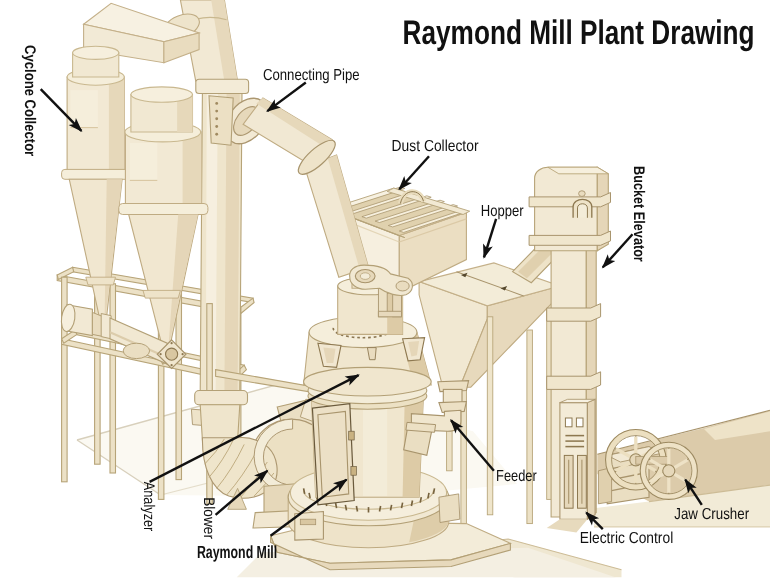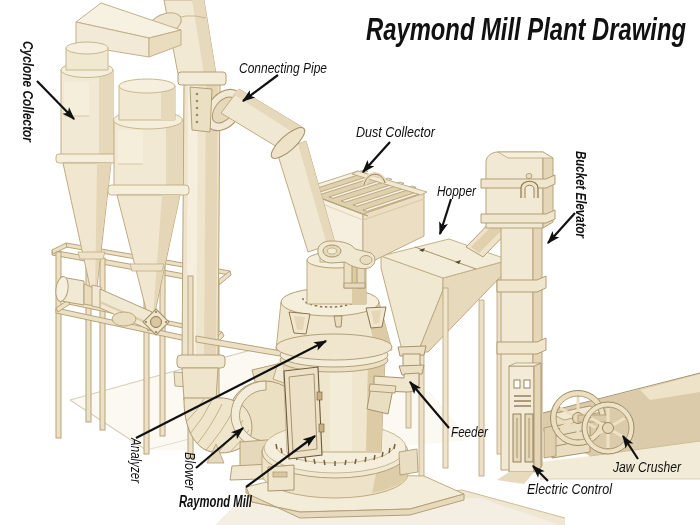--- a/index.html
+++ b/index.html
@@ -1,16 +1,16 @@
 <!DOCTYPE html>
 <html><head>
 <meta charset="utf-8">
 <style>
 html,body{margin:0;padding:0;background:#ffffff;overflow:hidden;}
-#c{position:relative;width:700px;height:525px;overflow:hidden;font-family:"Liberation Sans",sans-serif;font-style:italic;}
+#c{position:relative;width:700px;height:525px;overflow:hidden;font-family:"Liberation Sans",sans-serif;}
 svg{display:block;}
 </style>
 </head>
 <body>
 <div id="c">
 <svg width="700" height="525" viewBox="0 0 700 525" xmlns="http://www.w3.org/2000/svg">
 <defs>
 <marker id="ah" markerWidth="6.5" markerHeight="4.6" refX="5.6" refY="2.3" orient="auto">
   <path d="M0.2,0.2 L6.2,2.3 L0.2,4.4 L1.6,2.3 Z" fill="#111111"></path>
 </marker>

